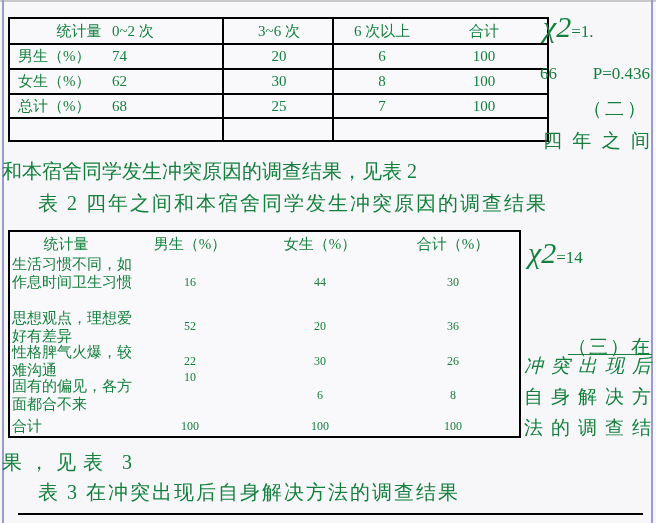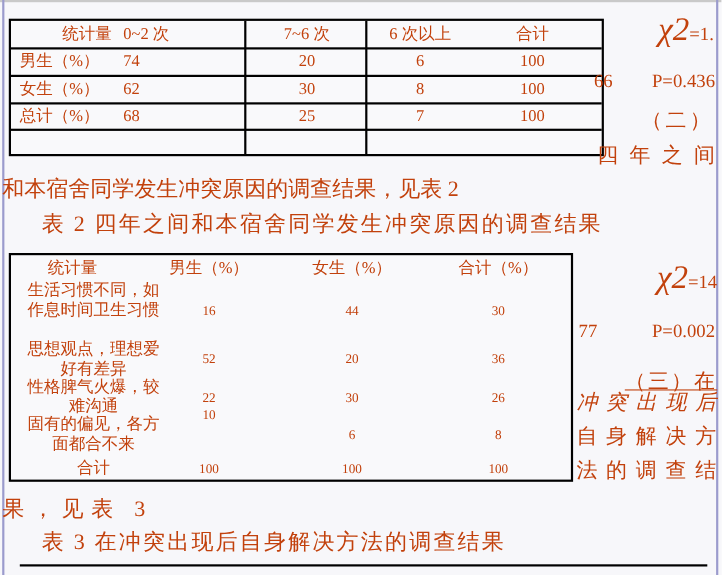--- a/index.html
+++ b/index.html
@@ -1,20 +1,20 @@
 <!DOCTYPE html>
 <html><head>
 <meta charset="utf-8">
 <style>
   html,body{margin:0;padding:0;}
   .page{
     position:relative; width:656px; height:523px;
     background:#f7f7fa; overflow:hidden;
     font-family:"Liberation Serif","DejaVu Serif",serif;
-    color:#c2410c;
+    color:#15803d;
   }
   .edge-top{position:absolute;left:0;top:0;width:656px;height:2px;background:#c9c9c9;}
   .edge-left{position:absolute;left:2px;top:0;width:2px;height:523px;background:#9b9bcd;}
   .edge-right{position:absolute;left:651px;top:0;width:2px;height:523px;background:#9b9bcd;}
 
   
   .t1{position:absolute;left:8px;top:17px;width:537px;height:121px;border:2px solid #000;background:#f9f9fb;}
   .t1 .hline{position:absolute;left:0;right:0;height:0;border-top:2px solid #000;}
   .t1 .vline{position:absolute;top:0;bottom:0;width:0;border-left:2px solid #000;}
   .t1 .v1{left:212px;} .t1 .v2{left:322px;}
@@ -22,28 +22,28 @@
   .cx0{left:14px;width:110px;text-align:center;}
   .cx0l{left:8px;width:120px;text-align:left;}
   .cx1{left:102px;width:100px;text-align:left;}
   .cx2{left:219px;width:100px;text-align:center;}
   .cx3{left:324px;width:96px;text-align:center;}
   .cx4{left:424px;width:100px;text-align:center;}
   .ry0{top:2px;} .ry1{top:27px;} .ry2{top:52px;} .ry3{top:77px;}
 
   
   .t2{position:absolute;left:8px;top:230px;width:509px;height:204px;border:2px solid #000;background:#f9f9fb;}
-  .t2-line{position:absolute;left:2px;width:146px;text-align:center;font-size:15px;height:18px;line-height:18px;white-space:nowrap;font-family:Liberation Serif, serif;}
+  .t2-line{position:absolute;left:2px;width:146px;text-align:left;font-size:15px;height:18px;line-height:18px;white-space:nowrap;font-family:Liberation Serif, serif;}
   .t2-val{position:absolute;width:100px;text-align:center;font-size:12px;height:20px;line-height:20px;}
   .tcx1{left:130px;} .tcx2{left:260px;} .tcx3{left:393px;}
   .t2-h{position:absolute;font-size:15px;height:20px;line-height:20px;text-align:center;white-space:nowrap;top:2px;}
 
   
   .sbline{position:absolute;font-size:17px;white-space:nowrap;}
-  .chi-wrap{position:absolute;text-align:right;}
+  .chi-wrap{position:absolute;}
   .chi-sym{font-style:italic;font-size:30px;line-height:30px;}
   .chi-eq{font-size:17px;}
   .just{text-align:justify;text-align-last:justify;white-space:normal;}
   .cjk19{font-size:19px;}
 
   
   .para{position:absolute;font-size:20px;white-space:nowrap;}
 
   .t3-topline{position:absolute;left:18px;top:513px;width:625px;height:0;border-top:2px solid #000;}
 </style>
@@ -58,21 +58,21 @@
   <div class="t1">
     <div class="hline" style="top:24px"></div>
     <div class="hline" style="top:49px"></div>
     <div class="hline" style="top:74px"></div>
     <div class="hline" style="top:98px"></div>
     <div class="vline v1"></div>
     <div class="vline v2"></div>
 
     <div class="cell cx0 ry0">统计量</div>
     <div class="cell cx1 ry0">0~2 次</div>
-    <div class="cell cx2 ry0">7~6 次</div>
+    <div class="cell cx2 ry0">3~6 次</div>
     <div class="cell cx3 ry0">6 次以上</div>
     <div class="cell cx4 ry0">合计</div>
 
     <div class="cell cx0l ry1">男生（%）</div>
     <div class="cell cx1 ry1">74</div>
     <div class="cell cx2 ry1">20</div>
     <div class="cell cx3 ry1">6</div>
     <div class="cell cx4 ry1">100</div>
 
     <div class="cell cx0l ry2">女生（%）</div>
@@ -130,21 +130,20 @@
 
     <div class="t2-line" style="top:185px">合计</div>
     <div class="t2-val tcx1" style="top:184px">100</div>
     <div class="t2-val tcx2" style="top:184px">100</div>
     <div class="t2-val tcx3" style="top:184px">100</div>
   </div>
 
   <div class="chi-wrap" style="left:528px;top:238px;width:124px;">
     <span class="chi-sym">χ2</span><span class="chi-eq">=14</span>
   </div>
-  <div class="sbline just" style="left:526px;top:291px;width:124px;">77 P=0.002</div>
   <div class="sbline cjk19" style="left:526px;top:334px;width:126px;text-align:right;letter-spacing:2px;text-decoration:underline;">（三）在</div>
   <div class="sbline cjk19 just" style="left:524px;top:353px;width:127px;font-style:italic;">冲突出现后</div>
   <div class="sbline cjk19 just" style="left:524px;top:384px;width:127px;">自身解决方</div>
   <div class="sbline cjk19 just" style="left:524px;top:415px;width:127px;">法的调查结</div>
 
   <div class="para" style="left:2px;top:449px;letter-spacing:7px;">果，见表 3</div>
   <div class="para" style="left:38px;top:479px;letter-spacing:2px;">表 3 在冲突出现后自身解决方法的调查结果</div>
 
   <div class="t3-topline"></div>
 </div>

